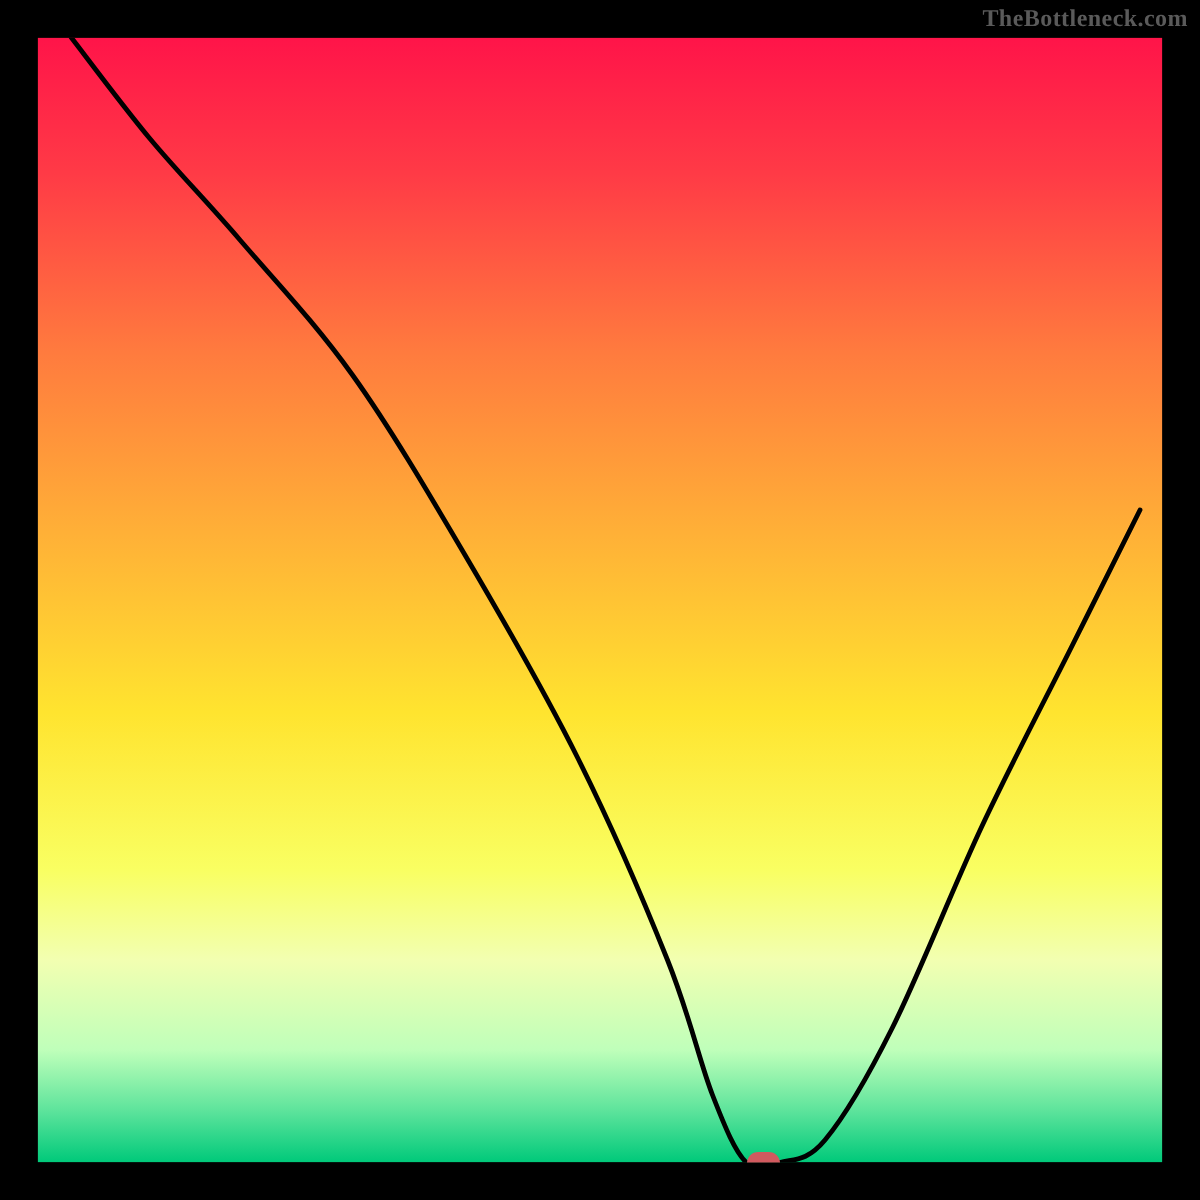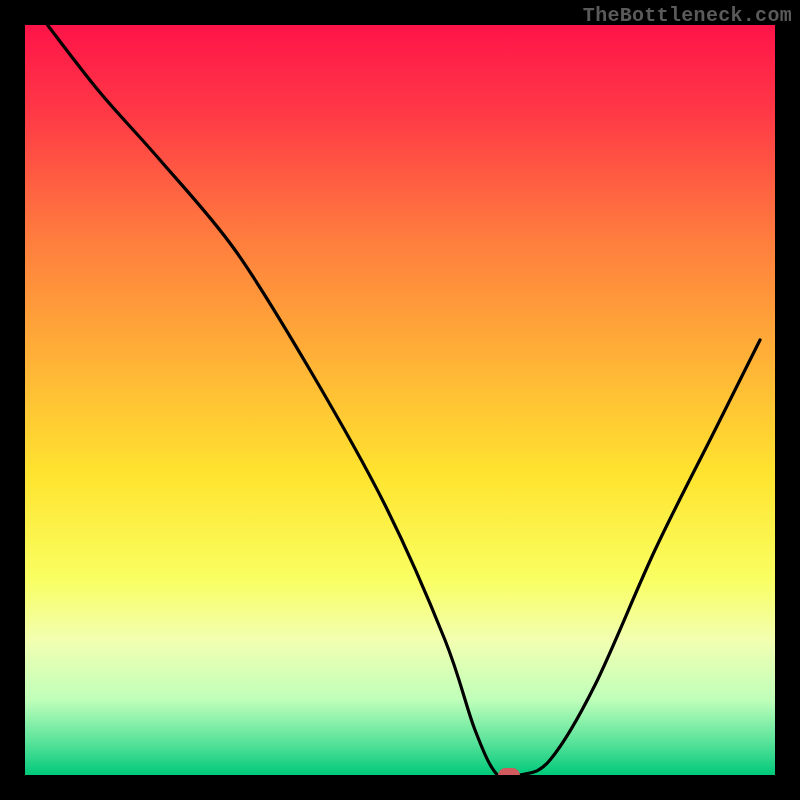--- a/index.html
+++ b/index.html
@@ -21,22 +21,22 @@
     left: 25px;
     top: 25px;
     width: 750px;
     height: 750px;
     overflow: hidden;
   }
   .watermark {
     position: absolute;
     top: 4px;
     right: 8px;
-    font-family: Liberation Mono, monospace;
-    font-size: 20px;
+    font-family: Liberation Serif, serif;
+    font-size: 16px;
     font-weight: 600;
     color: #5a5a5a;
     letter-spacing: 0.3px;
     user-select: none;
   }
   svg { display: block; }
   .marker {
     position: absolute;
     background: #d15a5f;
     border-radius: 8px;

